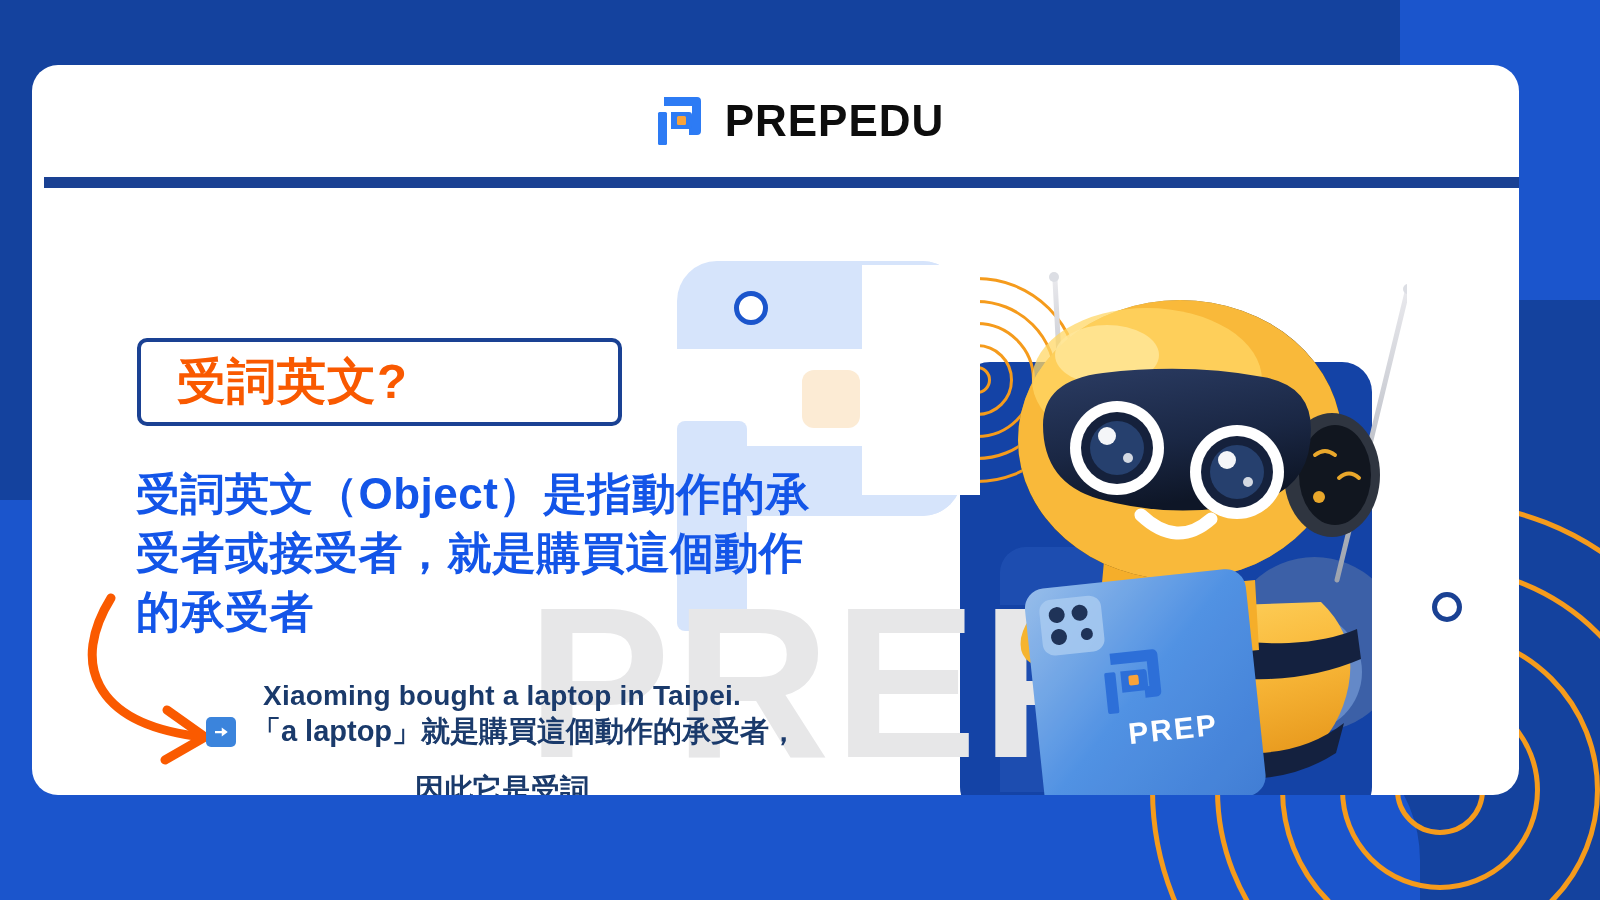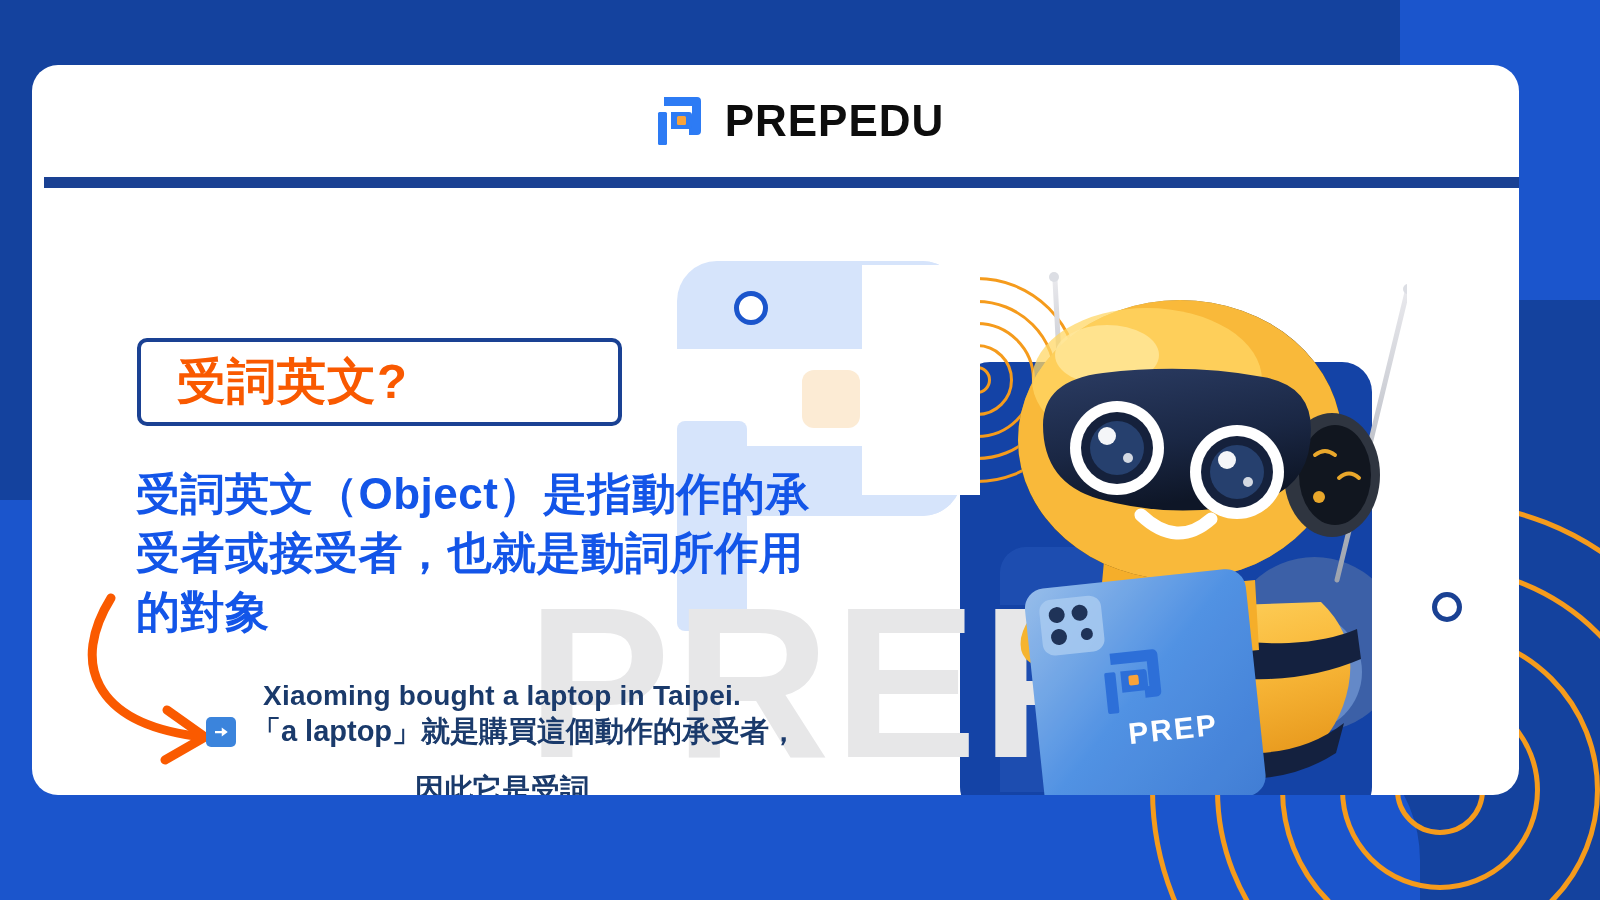--- a/index.html
+++ b/index.html
@@ -333,21 +333,21 @@
         </g>
         <text x="186" y="492" font-family="Liberation Sans, sans-serif" font-size="30" font-weight="bold" fill="#ffffff" letter-spacing="2">PREP</text>
       </g>
     </svg>
   </div>
 
   <div class="title-box">
     <span class="title-text">受詞英文?</span>
   </div>
 
-  <div class="body-text">受詞英文（Object）是指動作的承受者或接受者，也就是動詞所作用的對象</div>
+  <div class="body-text">受詞英文（Object）是指動作的承受者或接受者，就是購買這個動作的承受者</div>
 
   <div class="curve-arrow">
     <svg viewBox="0 0 170 180" width="170" height="180">
       <path d="M24 8 C-16 72 6 132 108 146" stroke="#FA5A00" stroke-width="9" fill="none" stroke-linecap="round"></path>
       <path d="M80 120 L118 147 L78 170" stroke="#FA5A00" stroke-width="9" fill="none" stroke-linecap="round" stroke-linejoin="round"></path>
     </svg>
   </div>
 
   <div class="example">
     <div class="ex-line1">Xiaoming bought a laptop in Taipei.</div>

